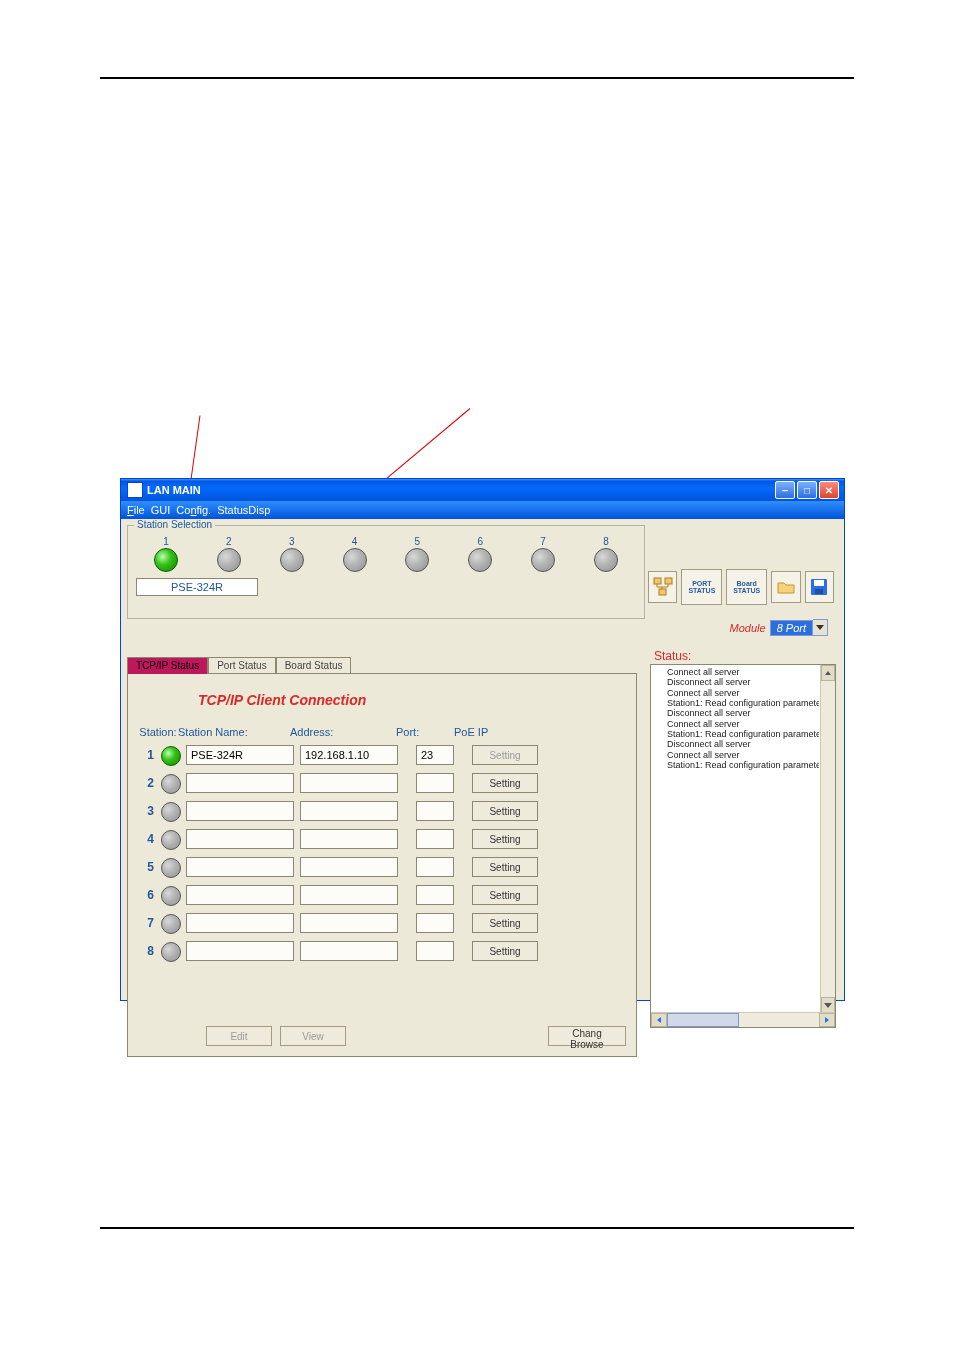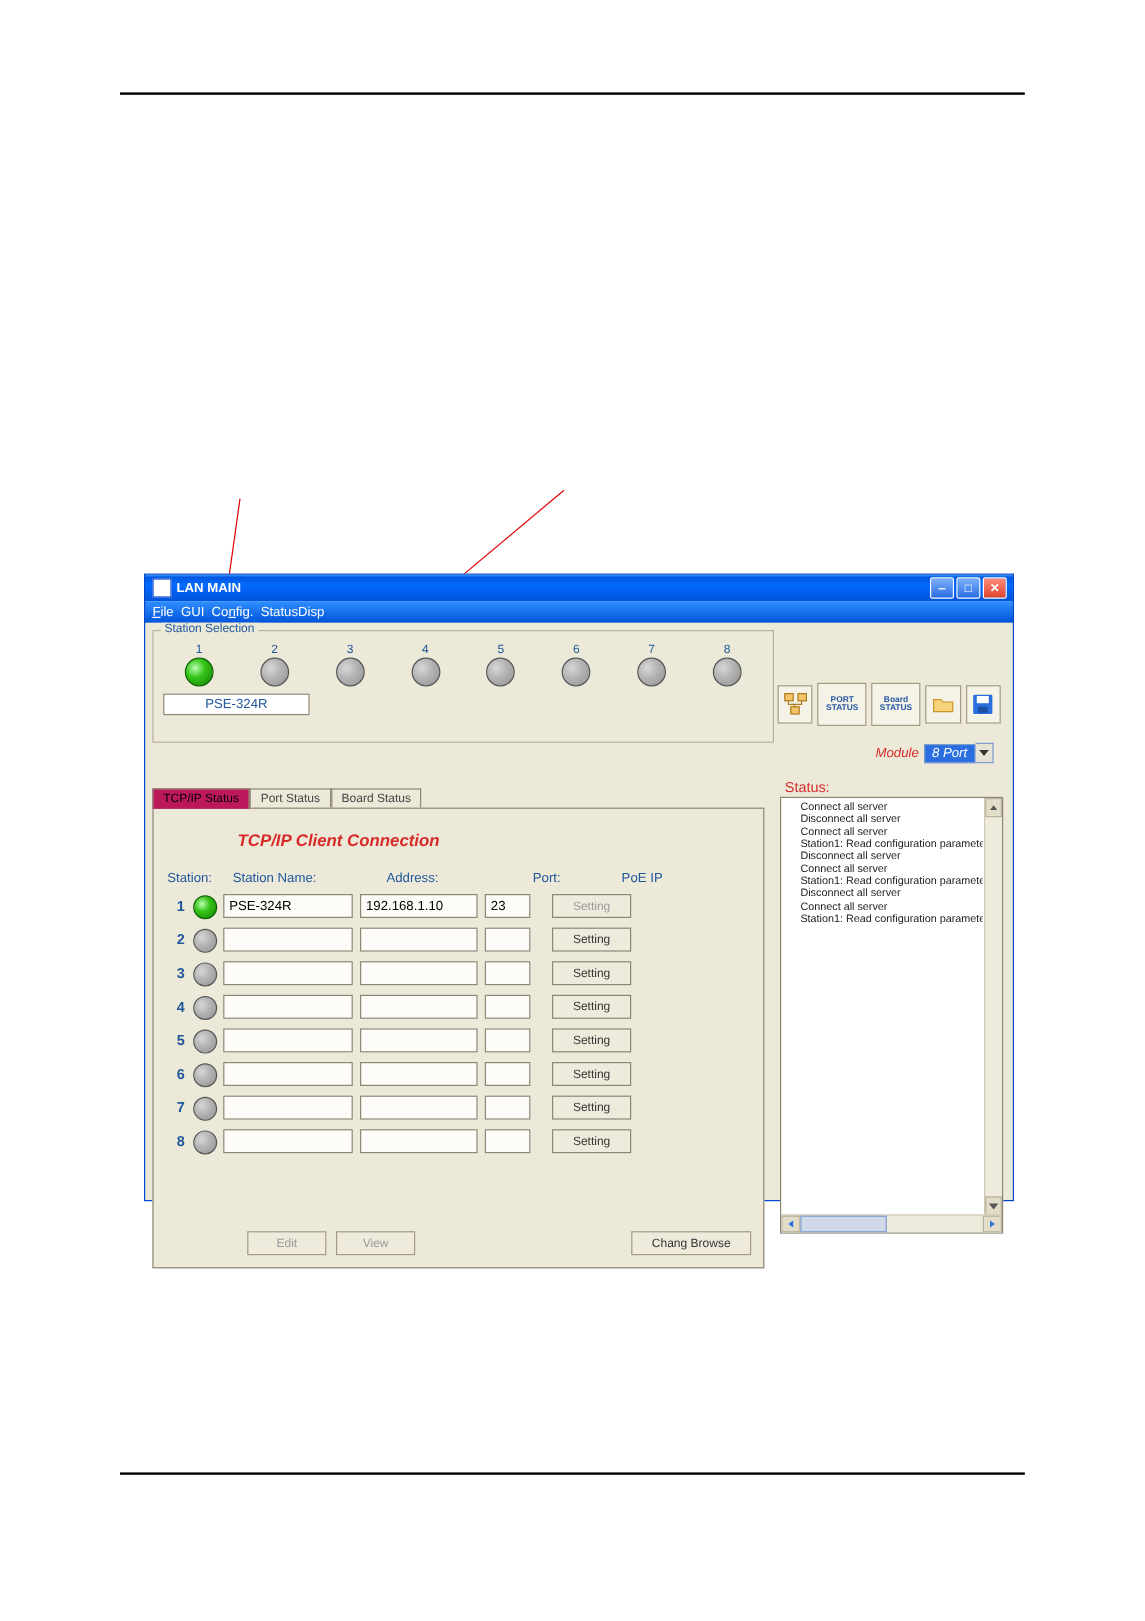--- a/index.html
+++ b/index.html
@@ -207,40 +207,40 @@
     position:relative;
     background:#ece9d8;
   }
   .tcp-title {
     color:#d82a2a;
     font-weight:bold;
     font-style: italic;
     font-size:14px;
     margin:4px 0 18px 60px;
   }
-  .hdr-row { display:flex; align-items:center; color:#20589c; font-size:11px; margin-bottom:6px;gap:16px; }
+  .hdr-row { display:flex; align-items:center; color:#20589c; font-size:11px; margin-bottom:6px; }
   .hdr-row .c1{width:40px;text-align:center;}
   .hdr-row .c2{width:108px;}
   .hdr-row .c3{width:100px; margin-left:4px;}
   .hdr-row .c4{width:40px; margin-left:6px;}
   .hdr-row .c5{width:72px; text-align:left; margin-left:18px;}
   .row { display:flex; align-items:center; margin-bottom:6px; height:22px;}
   .row .num { width:16px; text-align:right; color:#20589c; font-weight:bold; font-size:12px;}
   .row .rdot { width:22px; margin:0 4px 0 6px;}
   .row .rdot .dot{width:18px;height:18px;}
   .row input.txt {
     border:1px solid #8d8673;
     background:#fdfcf8;
     font-size:11px;
     padding:2px 4px;
     height:14px;
   }
   .row .name{width:98px;}
   .row .addr{width:88px;margin-left:6px;}
-  .row .port{width:28px;margin-left:6px;}
+  .row .port{width:28px;margin-left:18px;}
   .row button.setting {
     margin-left:18px;
     width:66px; height:20px;
     border:1px solid #8d8673;
     background:#efebdc;
     font-size:10px;
     color:#333;
   }
   .row button.setting.disabled { color:#9a9a9a; }
   .bottom-btns {
@@ -498,21 +498,21 @@
                 <input class="txt port" value="" style="">
                 <button class="setting">Setting</button>
               </div>
             </div>
           <div class="bottom-btns">
             <div style="width:68px;"></div>
             <button class="btn">Edit</button>
             <div style="width:8px;"></div>
             <button class="btn">View</button>
             <div class="spacer"></div>
-            <button class="btn" style="width:100px;color:#333;">Chang Browse</button>
+            <button class="btn" style="width:78px;color:#333;">Chang Browse</button>
           </div>
         </div>
       </div>
 
       <div class="status-panel">
         <div class="status-title">Status:</div>
         <div class="status-box">
           <div class="status-lines" id="status-lines">
               <div>Connect all server</div>
               <div>Disconnect all server</div>

